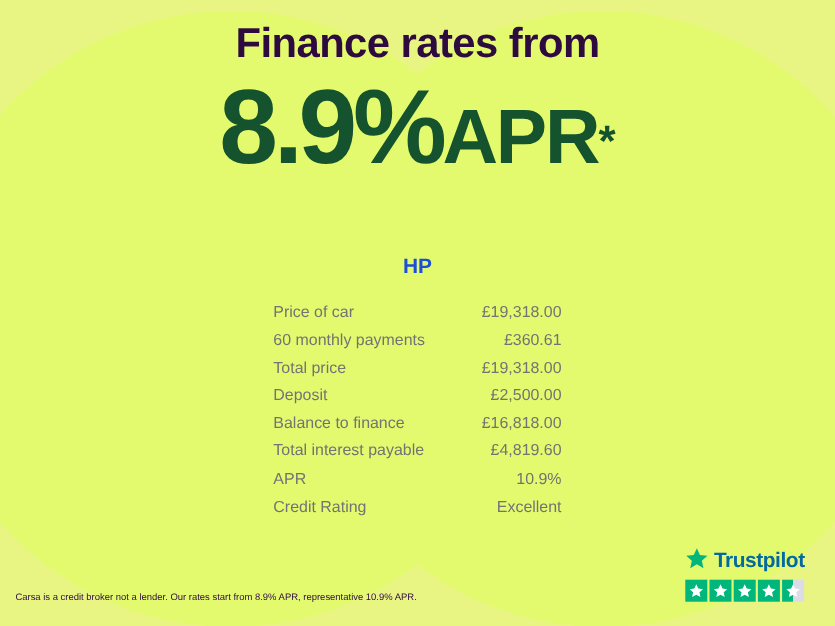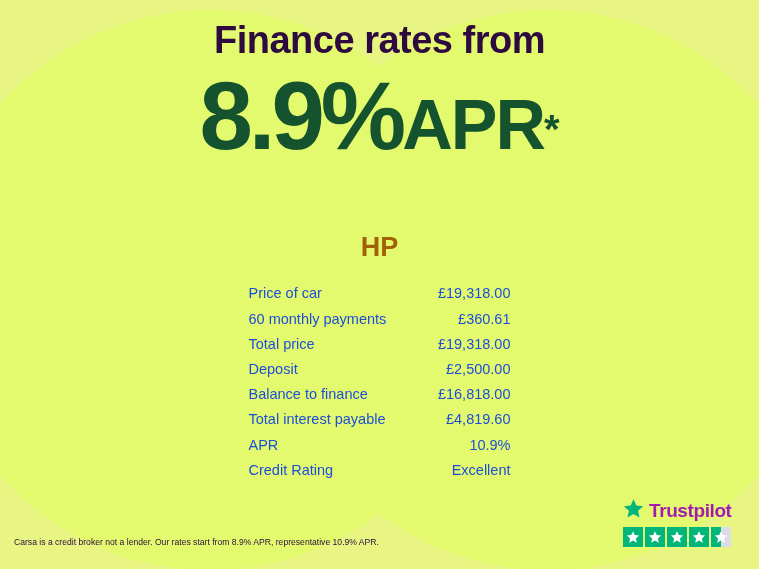--- a/index.html
+++ b/index.html
@@ -69,34 +69,34 @@
   .rate-apr {
     font-size: 70px;
     letter-spacing: -2px;
   }
   .rate-star {
     font-size: 40px;
     vertical-align: super;
   }
   .plan-title {
     text-align: center;
-    color: #a16207;
-    font-weight: bold;
-    font-size: 27px;
+    color: #1d4ed8;
+    font-weight: bold;
+    font-size: 19px;
     margin-top: 68px;
   }
   .table {
     width: 262px;
     margin: 18px auto 0 auto;
   }
   .row {
     display: flex;
     justify-content: space-between;
     align-items: flex-start;
-    color: #1d4ed8;
+    color: #737373;
     font-size: 14.5px;
     padding: 4.6px 0;
   }
   .row .label {
     text-align: left;
   }
   .row .value {
     text-align: right;
   }
   .row.bold .label,
@@ -118,21 +118,21 @@
     bottom: 22px;
     width: 110px;
   }
   .tp-top {
     display: flex;
     align-items: center;
     gap: 5px;
     margin-bottom: 4px;
   }
   .tp-name {
-    color: #a21caf;
+    color: #0369a1;
     font-size: 19px;
     font-weight: bold;
     letter-spacing: -0.4px;
   }
   .tp-stars {
     display: flex;
     gap: 2px;
   }
   .tp-star {
     width: 20px;

